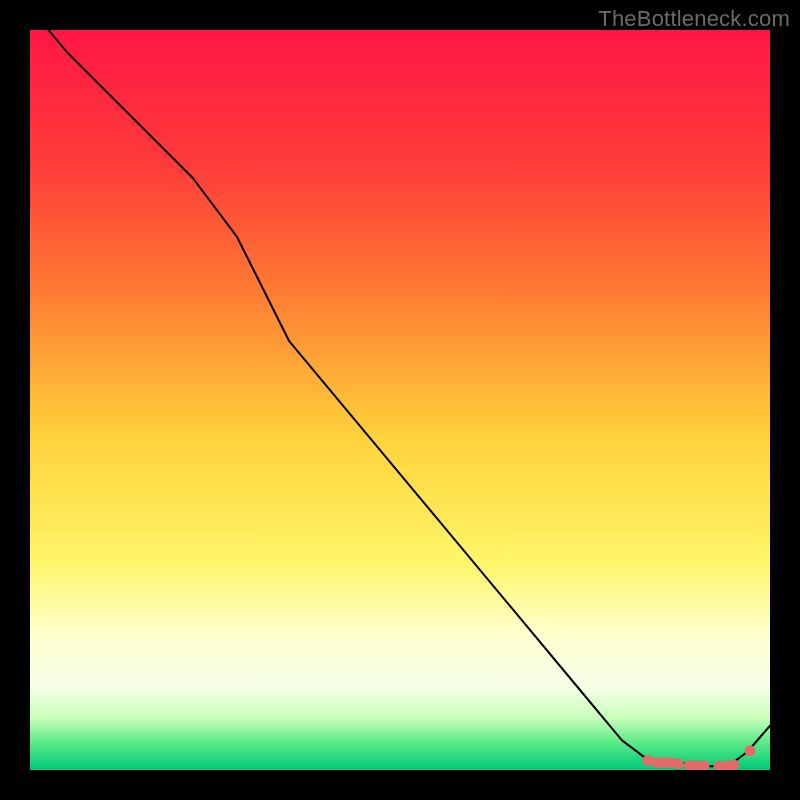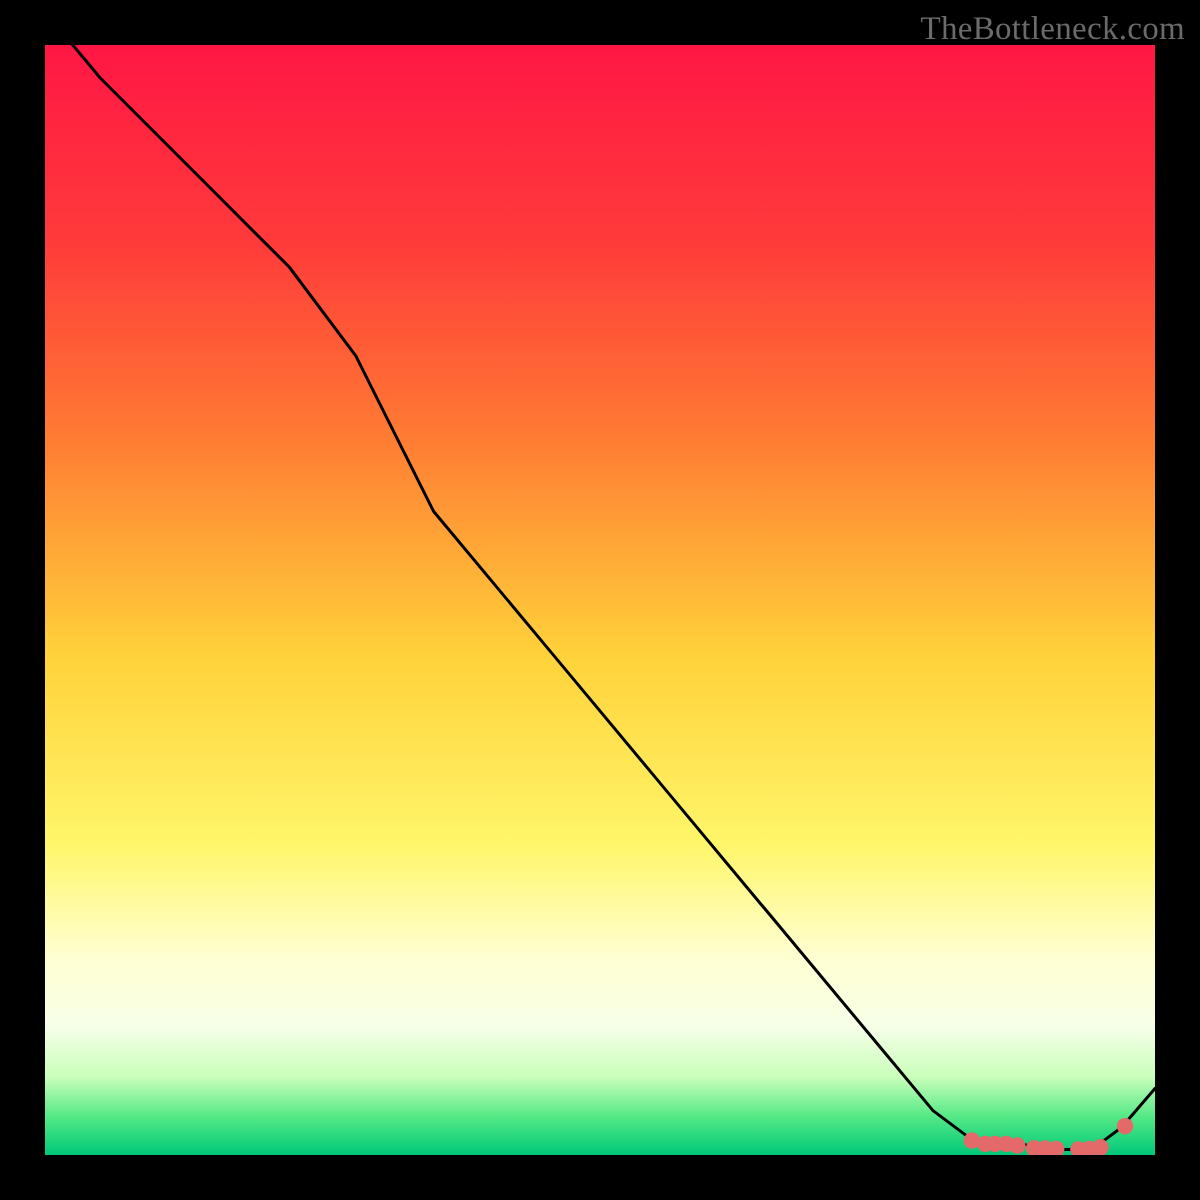--- a/index.html
+++ b/index.html
@@ -26,21 +26,20 @@
   }
   .attribution {
     position: absolute;
     top: 6px;
     right: 10px;
     color: #6b6b6b;
     font-size: 22px;
     font-weight: 500;
     letter-spacing: 0.2px;
     user-select: none;
-    font-family: Liberation Serif, serif;
   }
   svg { display: block; }
 </style>
 </head>
 <body>
 
 <div class="stage">
   <div class="attribution">TheBottleneck.com</div>
 
   <div class="plot">

